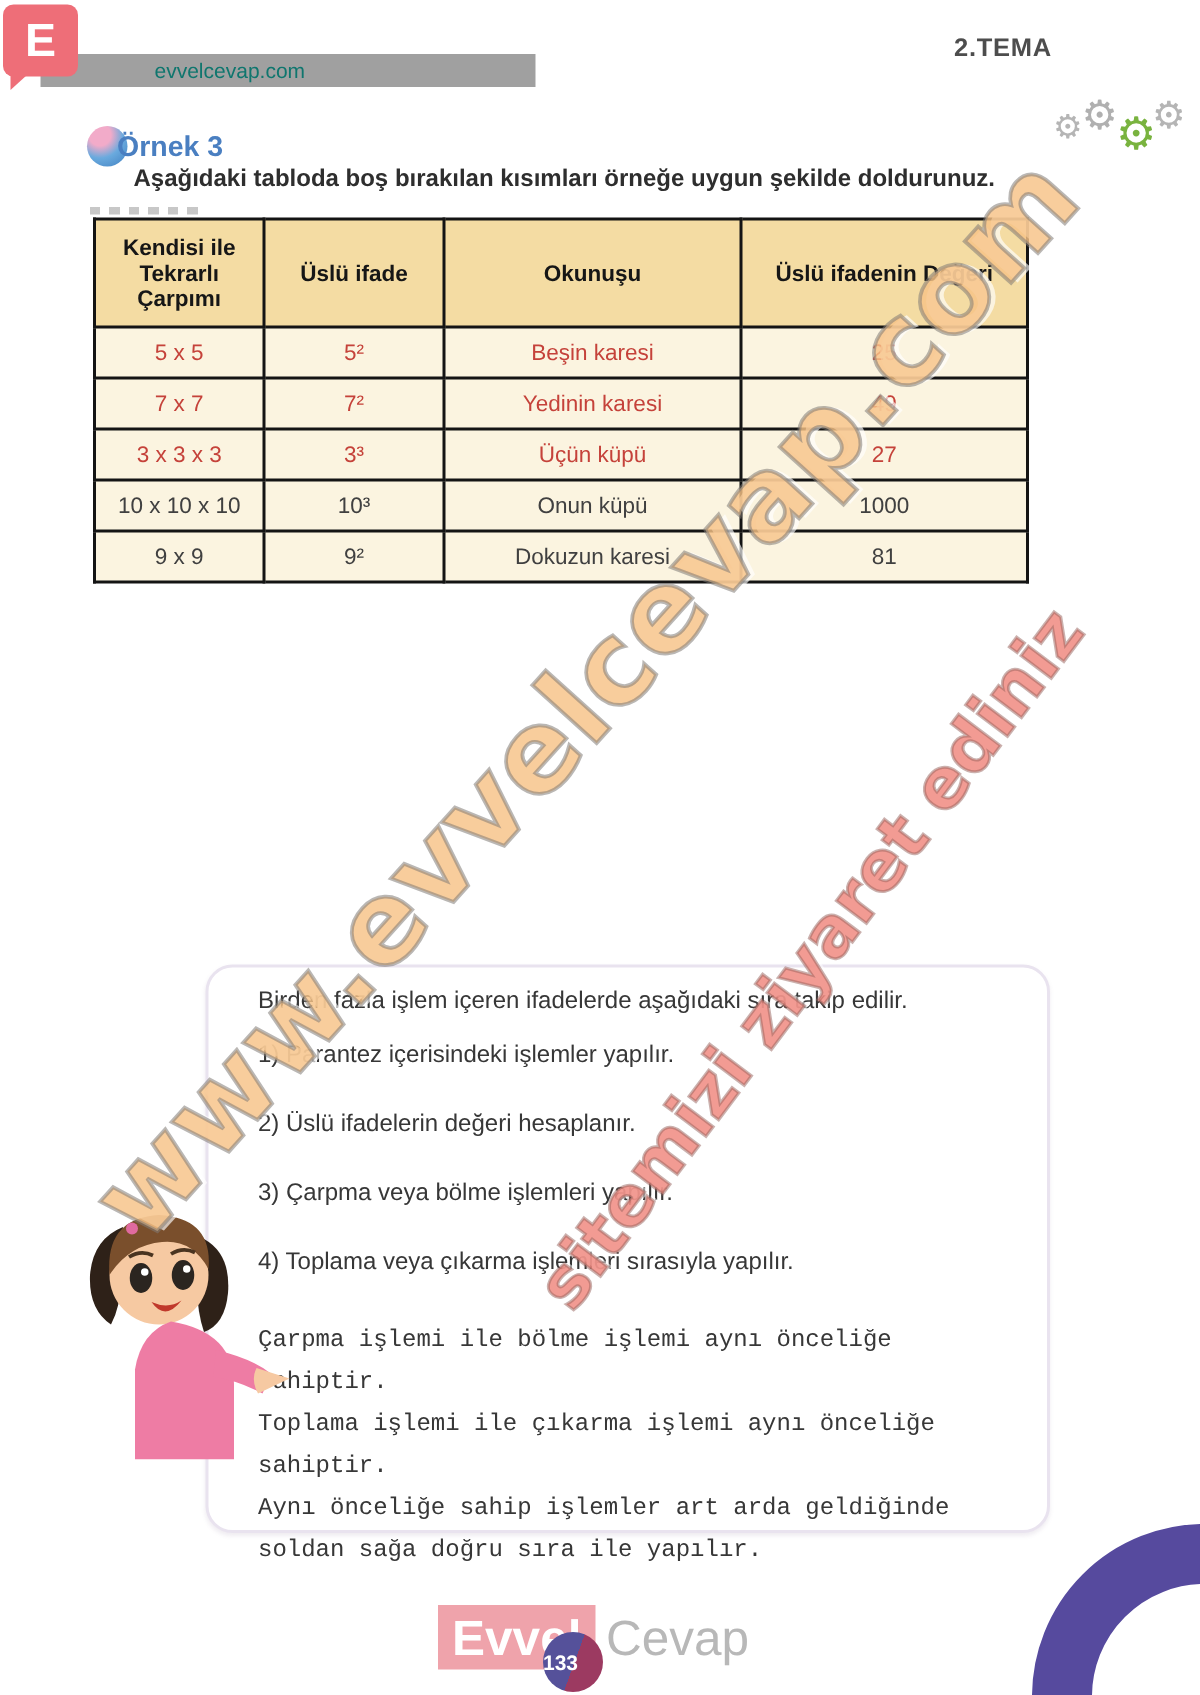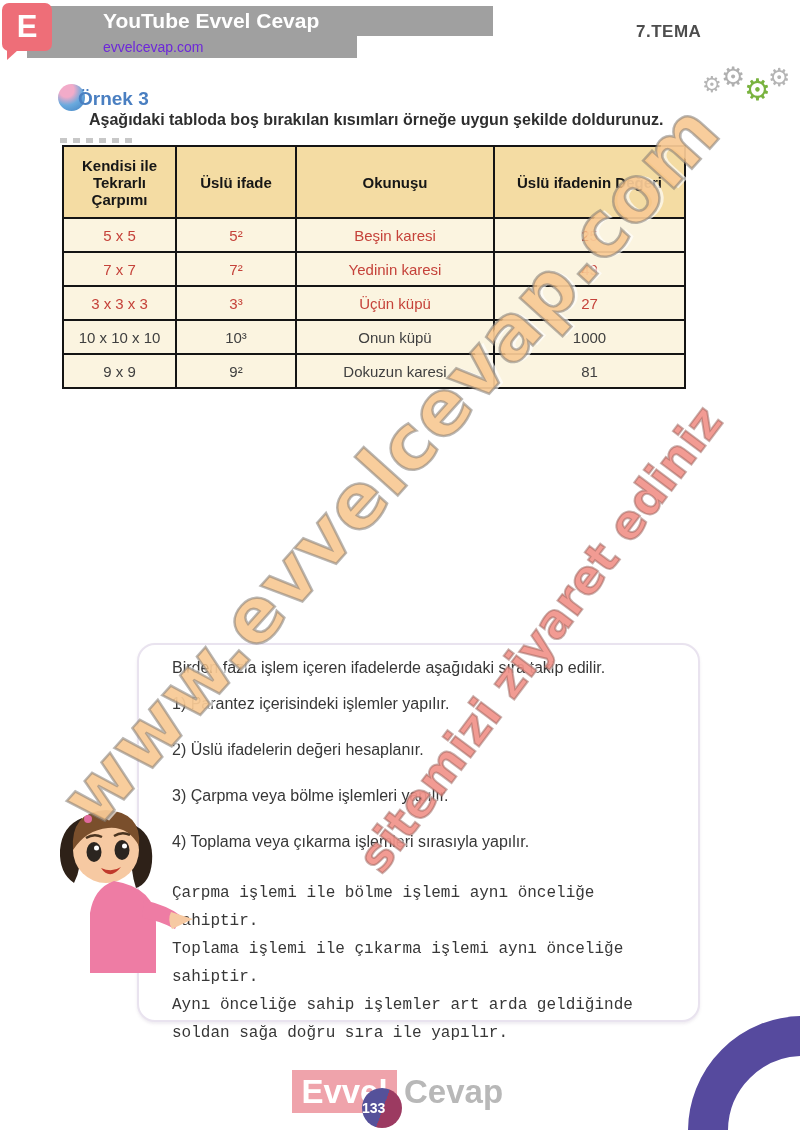--- a/index.html
+++ b/index.html
@@ -4,21 +4,21 @@
 <style>
   * { margin:0; padding:0; box-sizing:border-box; }
   body { background:#ffffff; font-family:"Liberation Sans", sans-serif; }
   .page { position:relative; width:800px; height:1130px; background:#fff; overflow:hidden; }
 
   
   .banner-title-box { position:absolute; left:27px; top:6px; width:466px; height:30px;
     background:rgba(150,150,150,0.9); color:#fff; font-size:21px; font-weight:bold;
     line-height:30px; padding-left:76px; }
   .banner-sub-box { position:absolute; left:27px; top:36px; width:330px; height:22px;
-    background:rgba(150,150,150,0.9); color:#6d28d9; font-size:14px; line-height:22px; padding-left:76px; }
+    background:rgba(150,150,150,0.9); color:#0f766e; font-size:14px; line-height:22px; padding-left:76px; }
   .logo-e { position:absolute; left:2px; top:3px; width:50px; height:48px; background:#ee6e78;
     border-radius:7px; color:#fff; font-size:31px; font-weight:bold; text-align:center; line-height:48px; z-index:6; }
   .logo-e::after { content:""; position:absolute; left:5px; bottom:-9px; width:0; height:0;
     border-top:10px solid #ee6e78; border-right:11px solid transparent; }
   .theme-label { position:absolute; left:636px; top:22px; font-size:17px; font-weight:bold;
     color:#4d4d4d; letter-spacing:0.5px; }
 
   
   .gears { position:absolute; left:702px; top:62px; width:96px; height:55px; }
   .gears span { position:absolute; line-height:1; }
@@ -62,44 +62,41 @@
     color:rgba(246,194,134,0.82); -webkit-text-stroke:2.5px rgba(130,124,118,0.55);
     text-shadow:3px 3px 0 rgba(255,255,255,0.65); }
   .wm2 { left:250px; top:612px; width:580px; transform:rotate(-53deg); font-size:46px;
     color:rgba(240,138,128,0.85); -webkit-text-stroke:2px rgba(152,100,94,0.5);
     text-shadow:2px 2px 0 rgba(255,255,255,0.55); }
 
   
   .brand-evvel { position:absolute; left:292px; top:1070px; width:105px; height:43px; background:#efa3ab;
     color:#fff; font-size:33px; font-weight:bold; text-align:center; line-height:43px; }
   .brand-cevap { position:absolute; left:404px; top:1070px; height:43px; color:#b8b8b8;
-    font-size:33px; font-weight:bold; line-height:43px; }
+    font-size:33px; font-weight:normal; line-height:43px; }
   .page-badge { position:absolute; left:362px; top:1088px; width:40px; height:40px; border-radius:50%;
     background:linear-gradient(110deg, #55519a 52%, #9c3a61 52%); color:#fff; font-size:14px;
     font-weight:bold; line-height:40px; z-index:4; }
 
   
   .corner-arc { position:absolute; left:688px; top:1016px; width:230px; height:230px;
     border:40px solid #564a9e; border-radius:50%; z-index:1; }
 </style>
 </head>
 <body>
 
 <div class="page">
 
-  <div class="banner-title-box">
-    <span>YouTube Evvel Cevap</span>
-  </div>
   <div class="banner-sub-box">
     <span>evvelcevap.com</span>
   </div>
   <div class="logo-e">
     <span>E</span>
   </div>
-  <div class="theme-label">7.TEMA</div>
+  <div class="theme-label">2.TEMA</div>
 
   <div class="gears">
     <span class="g1">⚙</span>
     <span class="g2">⚙</span>
     <span class="g3">⚙</span>
     <span class="g4">⚙</span>
   </div>
 
   <div class="ornek-icon"></div>
   <div class="ornek-label">Örnek 3</div>

